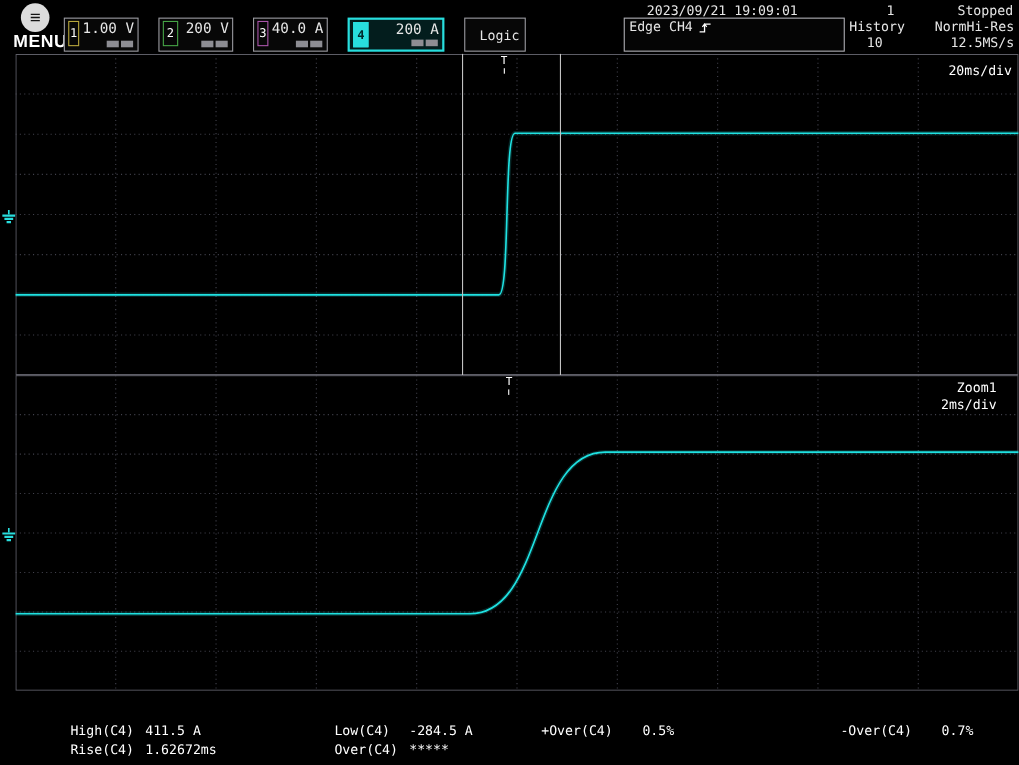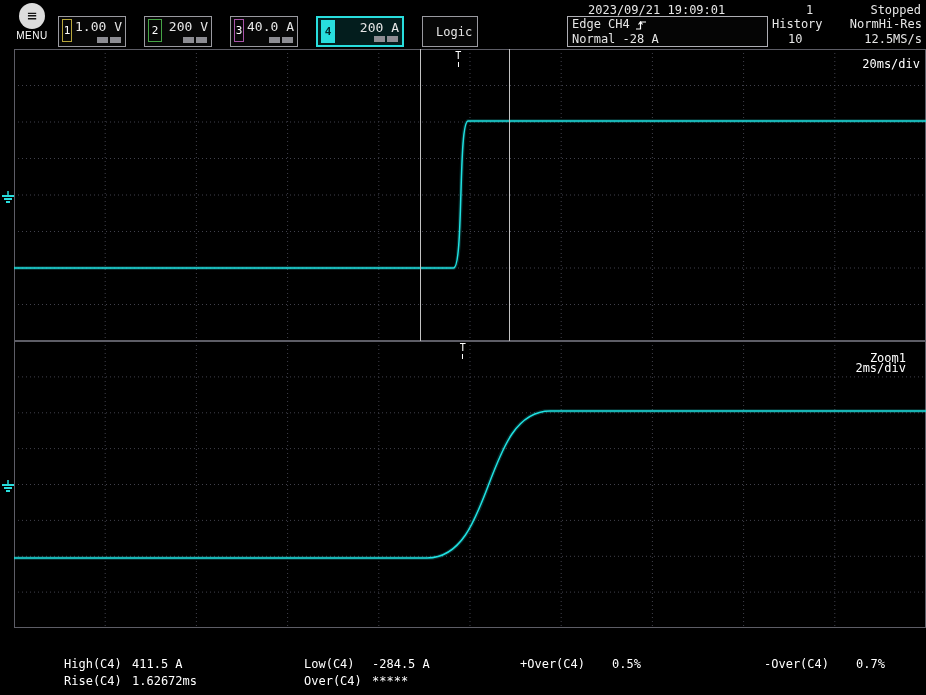--- a/index.html
+++ b/index.html
@@ -5,21 +5,21 @@
   *{margin:0;padding:0;box-sizing:border-box}
   html,body{background:#000}
   body{width:926px;height:695px;overflow:hidden}
   .scope{position:relative;width:926px;height:695px;background:#000;
          font-family:"DejaVu Sans Mono",monospace;color:#e6e6e6}
 
   
   .menu-btn{position:absolute;left:12px;top:3px;width:40px;text-align:center;cursor:pointer}
   .menu-circle{width:26px;height:26px;border-radius:50%;background:#dcdcdc;color:#141414;
                font-size:16px;line-height:25px;margin:0 auto;text-align:center}
-  .menu-label{font-family:"Liberation Sans",sans-serif;font-weight:normal;font-size:10px;color:#fff;letter-spacing:.5px;margin-top:1px}
+  .menu-label{font-family:"Liberation Sans",sans-serif;font-weight:bold;font-size:16px;color:#fff;letter-spacing:.5px;margin-top:1px}
 
   .channels{position:absolute;left:58px;top:16px;display:flex;gap:18px;height:31px;align-items:stretch}
   .chbox{position:relative;width:68px;border:1px solid #9a9aa0;background:#070707;display:flex;padding:2px 3px}
   .chbox.selected{width:88px;border-width:2px;background:#031d1d}
   .chnum{width:14px;height:23px;border:1px solid #888;font-size:11px;text-align:center;line-height:21px;margin-right:3px;color:#fff}
   .chval{flex:1;text-align:right;font-size:13px;line-height:14px;margin-top:1px;white-space:nowrap}
   .chicons{position:absolute;right:4px;bottom:3px;display:flex;gap:2px}
   .chicons i{display:block;width:11px;height:6px;background:#8d8d93}
   .logicbox{width:56px;border:1px solid #9a9aa0;display:flex;align-items:center;gap:8px;padding:0 5px;font-size:12px;background:#070707}
 
@@ -38,31 +38,31 @@
   
   .plot{position:absolute;left:14px;width:912px;background:#000}
   #main-plot{top:49px;height:292px}
   #zoom-plot{top:341px;height:287px}
   .plot svg{position:absolute;left:0;top:0;width:100%;height:100%}
   .cursor{position:absolute;top:0;bottom:0;width:1px;background:#c2c2c2}
   .tmark{position:absolute;top:2px;transform:translateX(-50%);font-size:10px;line-height:10px;color:#fff;text-align:center}
   .tmark::after{content:"";display:block;width:1px;height:5px;background:#fff;margin:1px auto 0}
   .scale-label{position:absolute;font-size:12px;color:#fff;white-space:nowrap}
   .main-scale{right:6px;top:8px}
-  .zoom-title{right:20px;top:10px}
+  .zoom-title{right:20px;top:4px}
   .zoom-scale{right:20px;top:20px}
   .gnd{position:absolute;left:2px;z-index:3}
   #gnd-main{top:189px}
   #gnd-zoom{top:478px}
 
   
   .meas{position:absolute;top:656px;font-size:12px;line-height:17px;color:#fff;white-space:nowrap}
   .meas .lbl{display:inline-block;min-width:58px;margin-right:10px}
   #meas3 .lbl,#meas4 .lbl{min-width:82px}
-  #meas1{left:64px}#meas2{left:304px}#meas3{left:520px}#meas4{left:764px}
+  #meas1{left:64px}#meas2{left:304px}#meas3{left:492px}#meas4{left:764px}
 </style>
 </head>
 <body>
 
 <div class="scope">
 
   <div class="menu-btn">
     <div class="menu-circle"><span>≡</span></div>
     <div class="menu-label">MENU</div>
   </div>
@@ -115,21 +115,20 @@
   <div class="run-state">Stopped</div>
 
   <div class="trigbox">
     <div class="trig-line1">
       <span>Edge CH4</span>
       <svg width="12" height="12">
         <polyline points="1,10 5.5,10 5.5,3 11,3" fill="none" stroke="#fff" stroke-width="1.2"></polyline>
         <polyline points="3.5,5.5 5.5,3 7.5,5.5" fill="none" stroke="#fff" stroke-width="1.2"></polyline>
       </svg>
     </div>
-    <div>Normal -28 A</div>
   </div>
 
   <div class="acqinfo">
     <div class="row1">
       <span>History</span>
       <span class="mode">Norm</span>
       <span>Hi-Res</span>
     </div>
     <div class="row2">
       <span class="hval">10</span>

